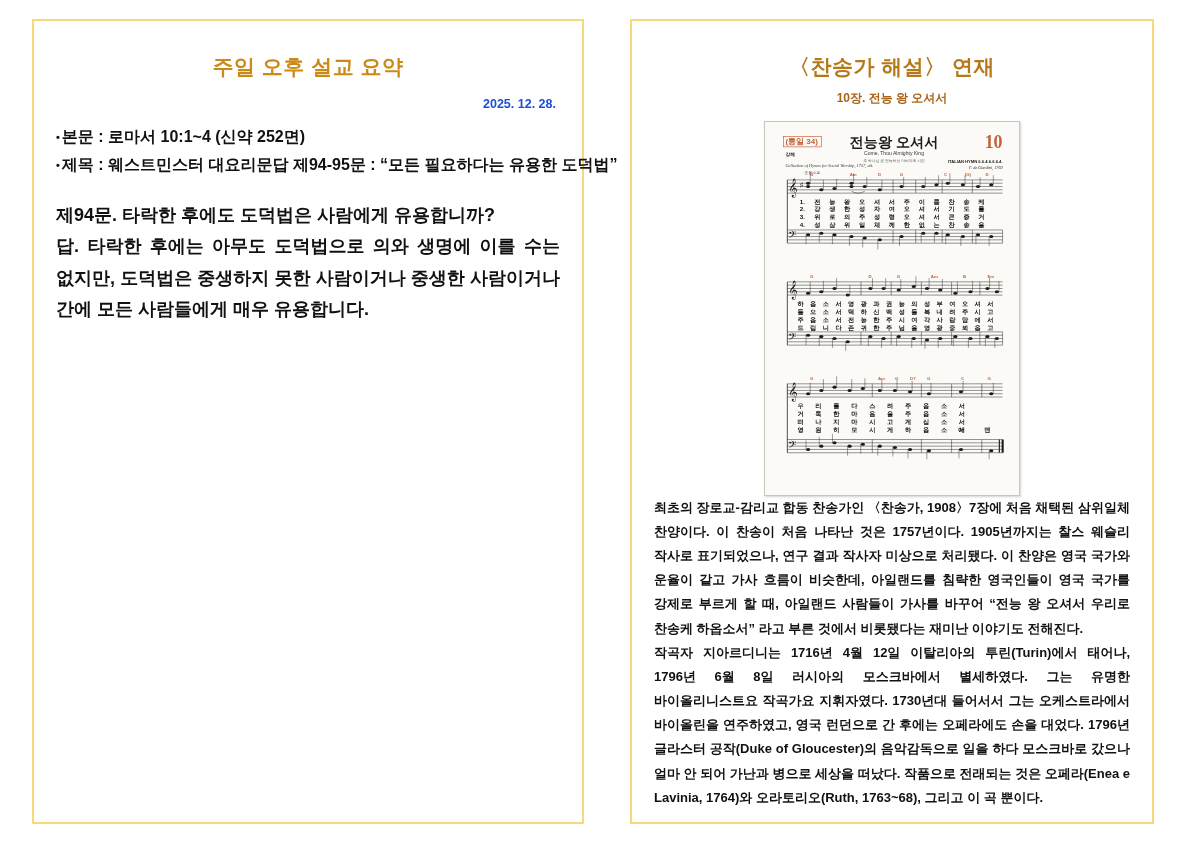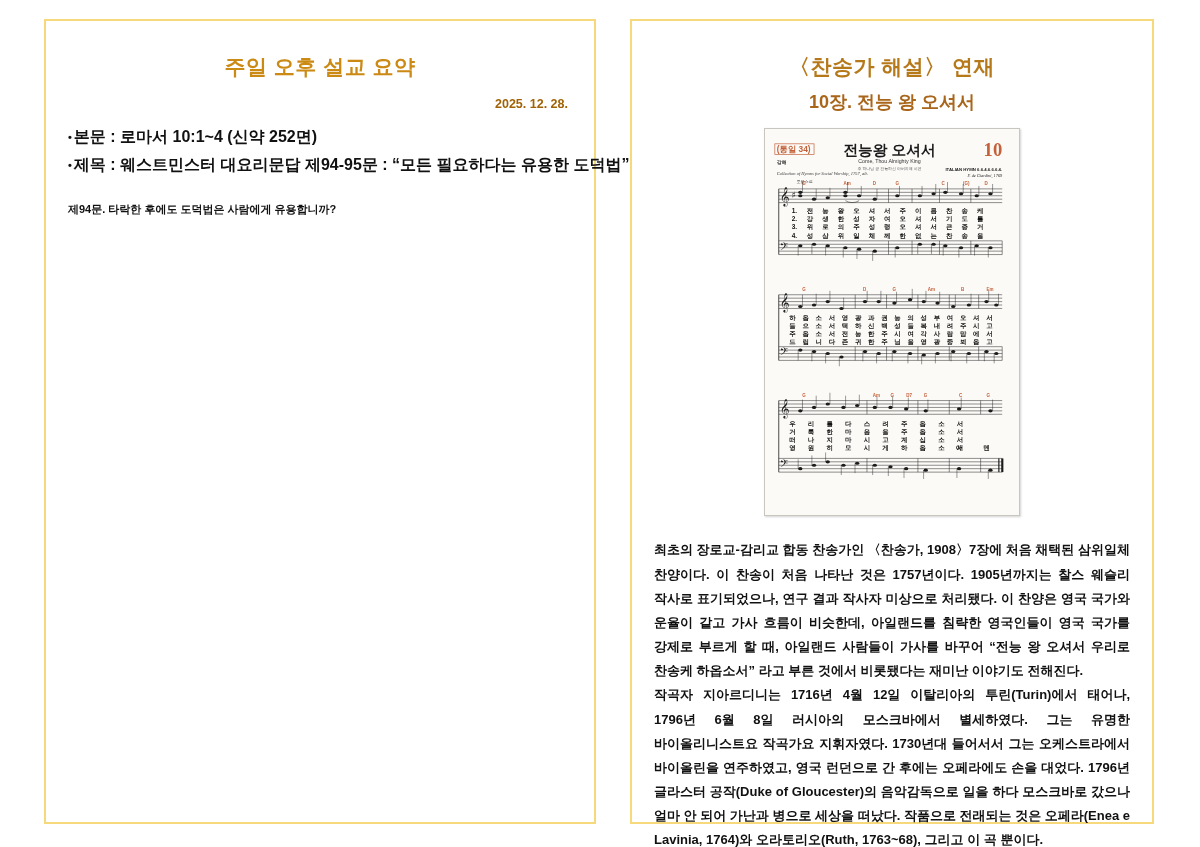--- a/index.html
+++ b/index.html
@@ -19,21 +19,21 @@
 
   
   .panel {
     position: absolute;
     top: 19px;
     height: 805px;
     background: #ffffff;
     border: 2px solid #f5d97a;
     padding: 18px 22px 14px 22px;
   }
-  .panel-left  { left: 44px;  width: 552px; }
+  .panel-left  { left: 32px;  width: 552px; }
   .panel-right { left: 630px; width: 524px; }
 
   
   .doc-title {
     margin: 14px 0 0 0;
     text-align: center;
     font-size: 21px;
     font-weight: bold;
     color: #cb8a14;
     letter-spacing: 0.5px;
@@ -42,31 +42,31 @@
     margin: 14px 0 0 0;
     text-align: center;
     font-size: 21px;
     font-weight: bold;
     color: #b5791a;
     letter-spacing: 0.5px;
   }
   .doc-subtitle {
     margin: 9px 0 0 0;
     text-align: center;
-    font-size: 18px;
+    font-size: 12px;
     font-weight: bold;
     color: #a9661b;
   }
 
   .date-line {
     margin: 16px 4px 0 0;
     text-align: right;
     font-size: 12.5px;
     font-weight: bold;
-    color: #a16207;
+    color: #1d4ed8;
   }
 
   
   .meta-list { margin: 12px 0 0 0; padding: 0; list-style: none; }
   .meta-list li {
     font-size: 16px;
     font-weight: bold;
     color: #111111;
     line-height: 1.78;
     white-space: nowrap;
@@ -75,49 +75,49 @@
     content: "\2022";
     font-size: 11px;
     margin-right: 2px;
     vertical-align: 1px;
   }
 
   
   .qa-block { margin-top: 20px; }
   .qa-block:first-of-type { margin-top: 26px; }
   .qa-q, .qa-a {
-    font-size: 11px;
+    font-size: 18px;
     font-weight: bold;
     color: #111111;
     line-height: 1.74;
     margin: 0;
     text-align: justify;
     word-break: keep-all;
   }
 
   
-  .prose { margin-top: 22px; }
+  .prose { }
   .prose p {
     margin: 0;
     font-size: 13px;
     font-weight: bold;
     color: #111111;
     line-height: 1.86;
     text-align: justify;
     word-break: keep-all;
   }
 
   
   .hymn-figure {
     margin: 14px auto 0 auto;
     width: 256px;
     background: #fbfaf7;
     border: 1px solid #c9c6bf;
     box-shadow: 1px 1px 2px rgba(0,0,0,.18);
-    padding: 6px 7px 8px 2px;
+    padding: 6px 7px 8px 11px;
   }
   .hymn-svg { display: block; width: 100%; height: auto; }
 </style>
 </head>
 <body>
 
 <div class="page">
 
   <section class="panel panel-left">
 
@@ -125,20 +125,21 @@
 
     <div class="date-line">2025. 12. 28.</div>
 
     <ul class="meta-list">
       <li>본문 : 로마서 10:1~4 (신약 252면)</li>
       <li>제목 : 웨스트민스터 대요리문답 제94-95문 : “모든 필요하다는 유용한 도덕법”</li>
     </ul>
 
     <div class="qa-block">
       <p class="qa-q">제94문. 타락한 후에도 도덕법은 사람에게 유용합니까?</p>
+      <p class="qa-a">답. 타락한 후에는 아무도 도덕법으로 의와 생명에 이를 수는 없지만, 도덕법은 중생하지 못한 사람이거나 중생한 사람이거나 간에 모든 사람들에게 매우 유용합니다.</p>
     </div>
 
     <div class="qa-block">
     </div>
 
   </section>
 
   <section class="panel panel-right">
 
     <h1 class="doc-title-right">〈찬송가 해설〉 연재</h1>

